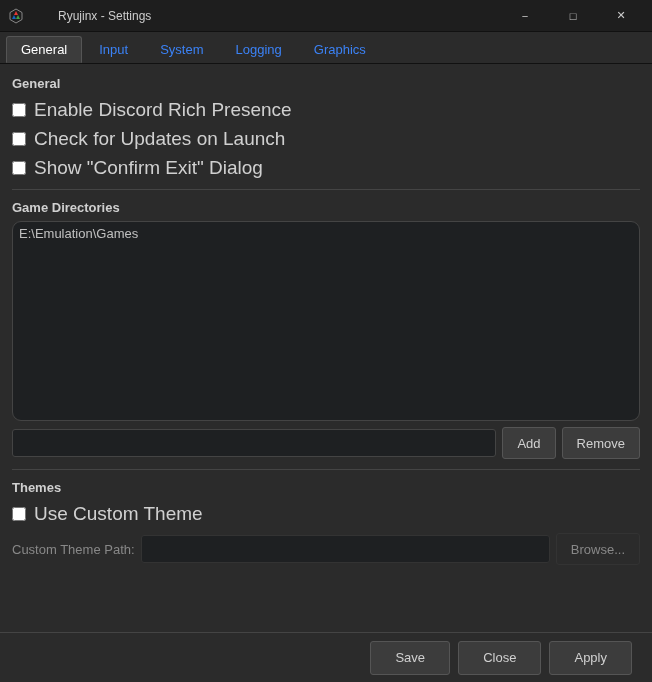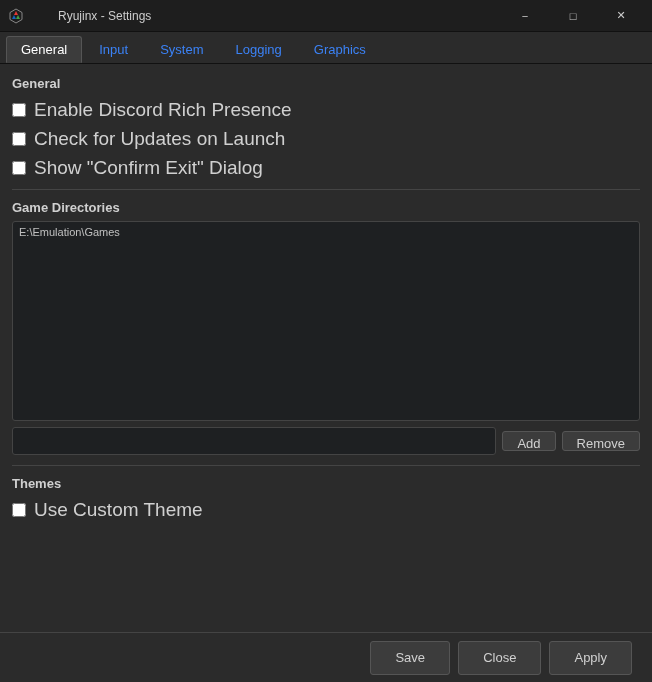--- a/index.html
+++ b/index.html
@@ -116,24 +116,24 @@
 
     .game-directories-title {
       font-weight: bold;
       font-size: 13px;
       margin-bottom: 6px;
     }
 
     .dir-list {
       background: #1e2022;
       border: 1px solid #444;
-      border-radius: 3px;
+      border-radius: 9px;
       min-height: 200px;
       padding: 4px 6px;
-      font-size: 11px;
+      font-size: 13px;
       color: #c0c0c0;
       margin-bottom: 6px;
     }
 
     .dir-controls {
       display: flex;
       gap: 6px;
       align-items: center;
       margin-bottom: 10px;
     }
@@ -150,21 +150,21 @@
     }
 
     .btn {
       background: #3c3c3c;
       border: 1px solid #555;
       border-radius: 3px;
       color: #d0d0d0;
       font-size: 13px;
       padding: 4px 14px;
       cursor: pointer;
-      height: 20px;
+      height: 32px;
       white-space: nowrap;
     }
 
     .themes-title {
       font-weight: bold;
       font-size: 13px;
       margin-bottom: 8px;
     }
 
     .theme-path-row {
@@ -287,20 +287,25 @@
 
   <hr class="divider">
 
   <div class="themes-title">Themes</div>
 
   <div class="checkbox-row">
     <input type="checkbox" id="customtheme" style="">
     <label class="checkbox-label" for="customtheme">Use Custom Theme</label>
   </div>
 
+  <div class="theme-path-row">
+    <span class="theme-path-label">Custom Theme Path:</span>
+    <input type="text" class="theme-path-input" value="" disabled="" style="">
+    <button class="btn" style="color:#888; border-color:#333; background:#2b2b2b;">Browse...</button>
+  </div>
 
 </div>
 
 <div class="footer">
   <button class="footer-btn">Save</button>
   <button class="footer-btn">Close</button>
   <button class="footer-btn apply">Apply</button>
 </div>
 
 </body></html>

